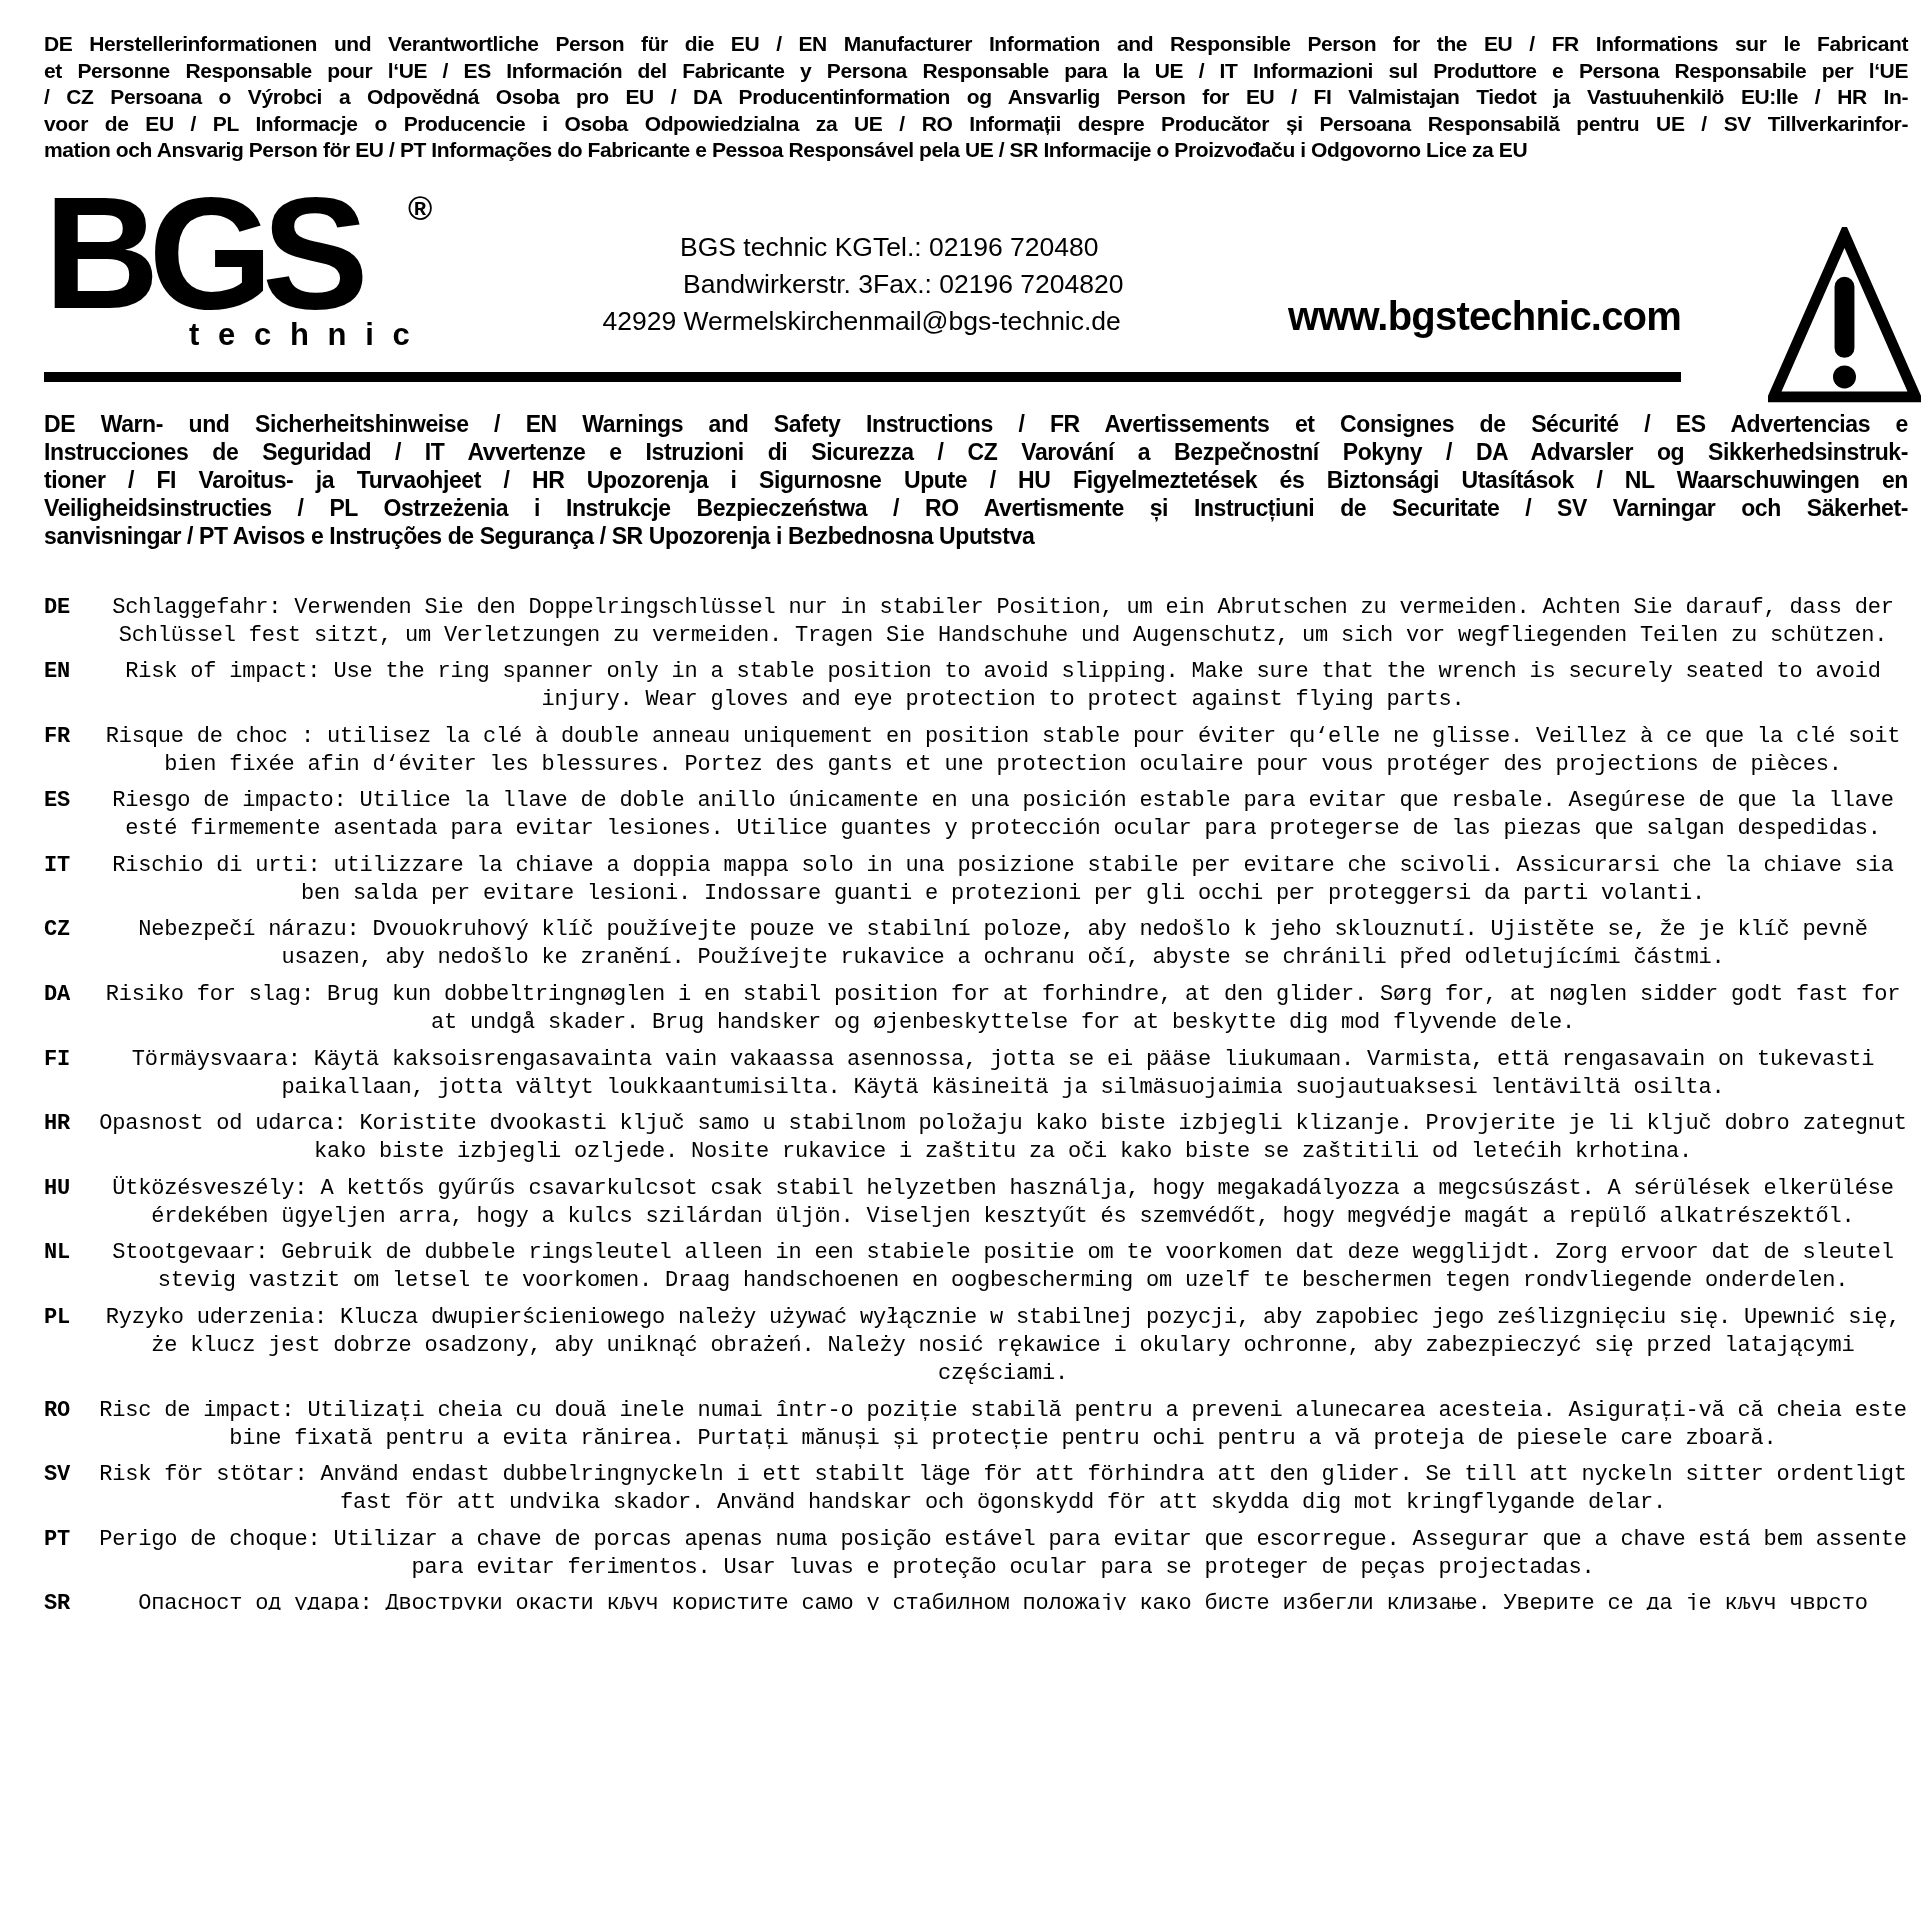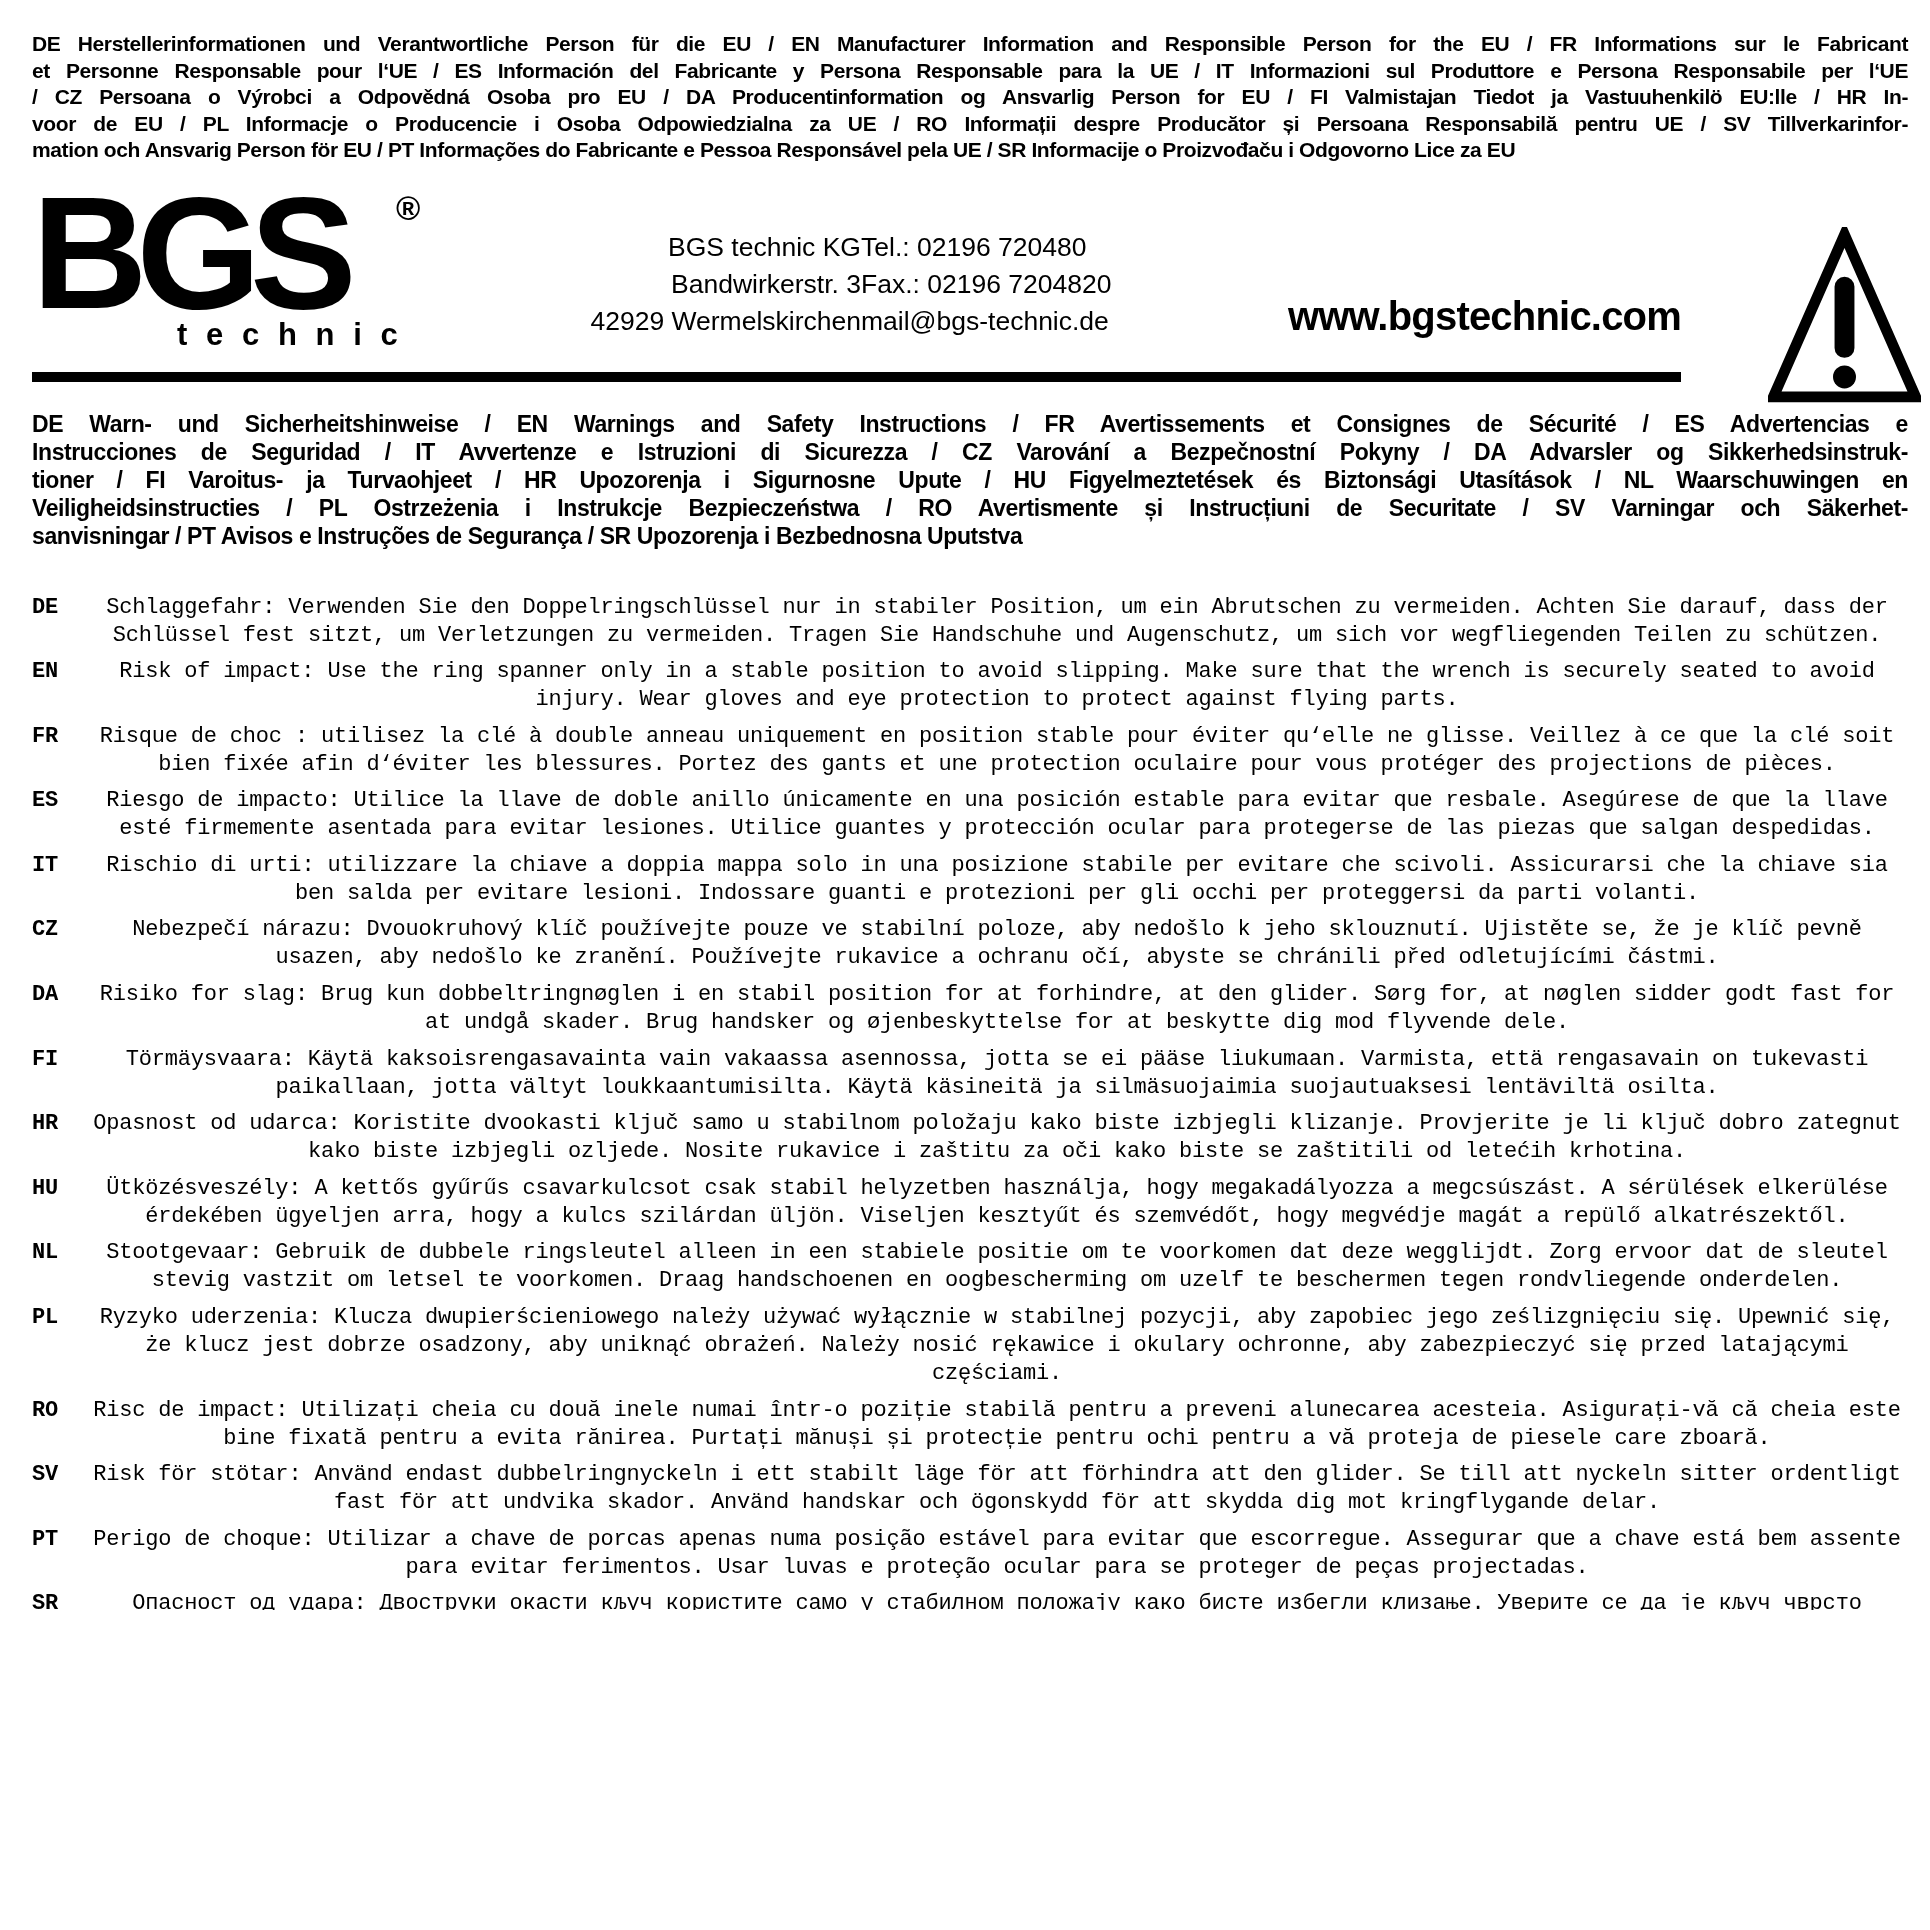--- a/index.html
+++ b/index.html
@@ -9,21 +9,21 @@
     height: 1930px;
     background: #ffffff;
     font-family: "Liberation Sans", "DejaVu Sans", sans-serif;
     color: #000000;
   }
   .page {
     position: relative;
     width: 1930px;
     height: 1610px;
     box-sizing: border-box;
-    padding: 31px 22px 0 32px;
+    padding: 31px 22px 0 44px;
     overflow: hidden;
   }
   
   .head-para { font-weight: bold; }
   .head-para .jline {
     white-space: nowrap;
     text-align: justify;
     text-align-last: justify;
     overflow: visible;
   }

